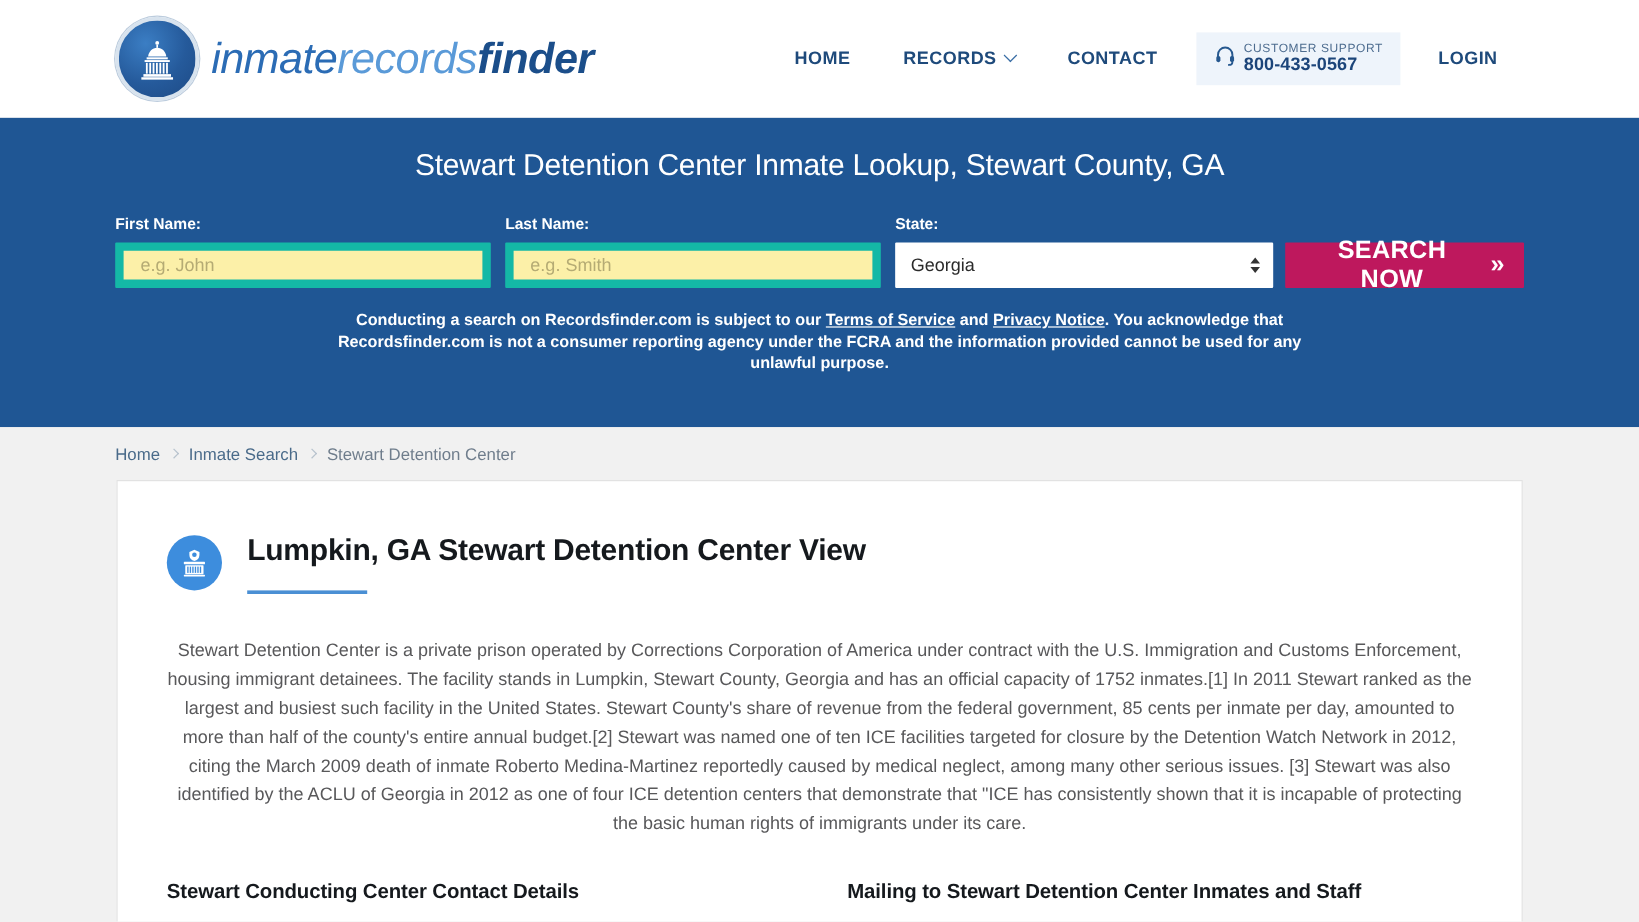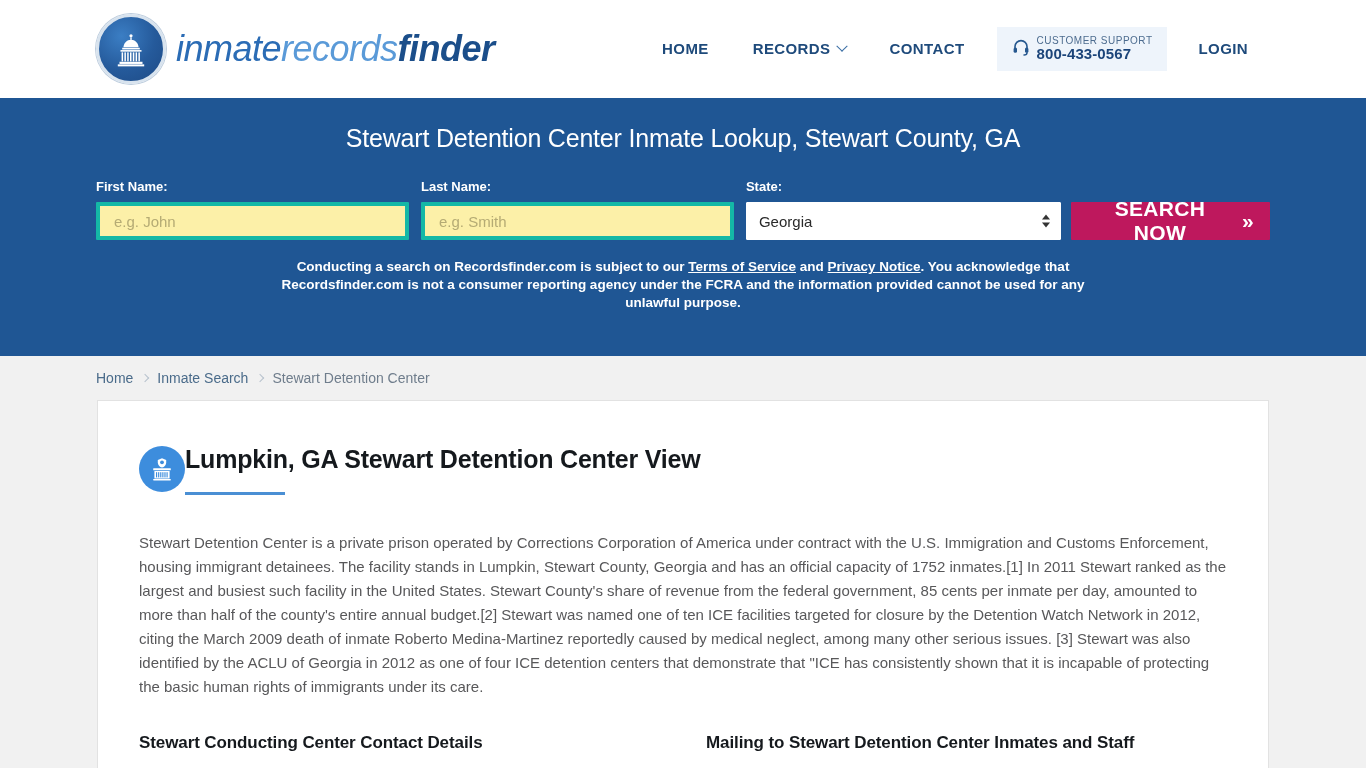--- a/index.html
+++ b/index.html
@@ -122,21 +122,21 @@
   .field.last  { width: 318px; margin-right: 12px; }
   .field.state { width: 320px; margin-right: 10px; }
   .field-label {
     color: #ffffff;
     font-size: 13px;
     font-weight: 700;
     margin-bottom: 8px;
   }
   .text-input {
     height: 38px;
-    border: 4px solid #14b8a6;
+    border: 7px solid #14b8a6;
     background: #fcf0a8;
     padding: 0 14px;
     font-size: 15px;
     font-family: "Liberation Sans", sans-serif;
     color: #b91c1c;
     outline: none;
     border-radius: 1px;
   }
   .text-input::placeholder { color: #b5ab74; }
   .select-wrap { position: relative; }
@@ -229,20 +229,21 @@
   .card {
     margin: 0 97px;
     background: #ffffff;
     border: 1px solid #e2e2e2;
     min-height: 380px;
     padding: 42px 41px 0 41px;
   }
   .page-head {
     display: flex;
     align-items: center;
+    gap: 21px;
     margin-bottom: 10px;
   }
   .head-icon {
     width: 46px; height: 46px;
     border-radius: 50%;
     background: #3d8ddd;
     flex: 0 0 auto;
     display: flex; align-items: center; justify-content: center;
   }
   .page-title-wrap { padding-top: 2px; }
@@ -257,21 +258,21 @@
     width: 100px;
     height: 3px;
     background: #4a8fd4;
     margin-top: 18px;
   }
   .body-text {
     margin-top: 36px;
     font-size: 15px;
     line-height: 24px;
     color: #58585a;
-    text-align: left;
+    text-align: center;
   }
   .two-col {
     display: flex;
     margin-top: 34px;
   }
   .col { flex: 1 1 50%; }
   .col.right { padding-left: 23px; }
   .col-title {
     font-size: 17px;
     font-weight: 700;

